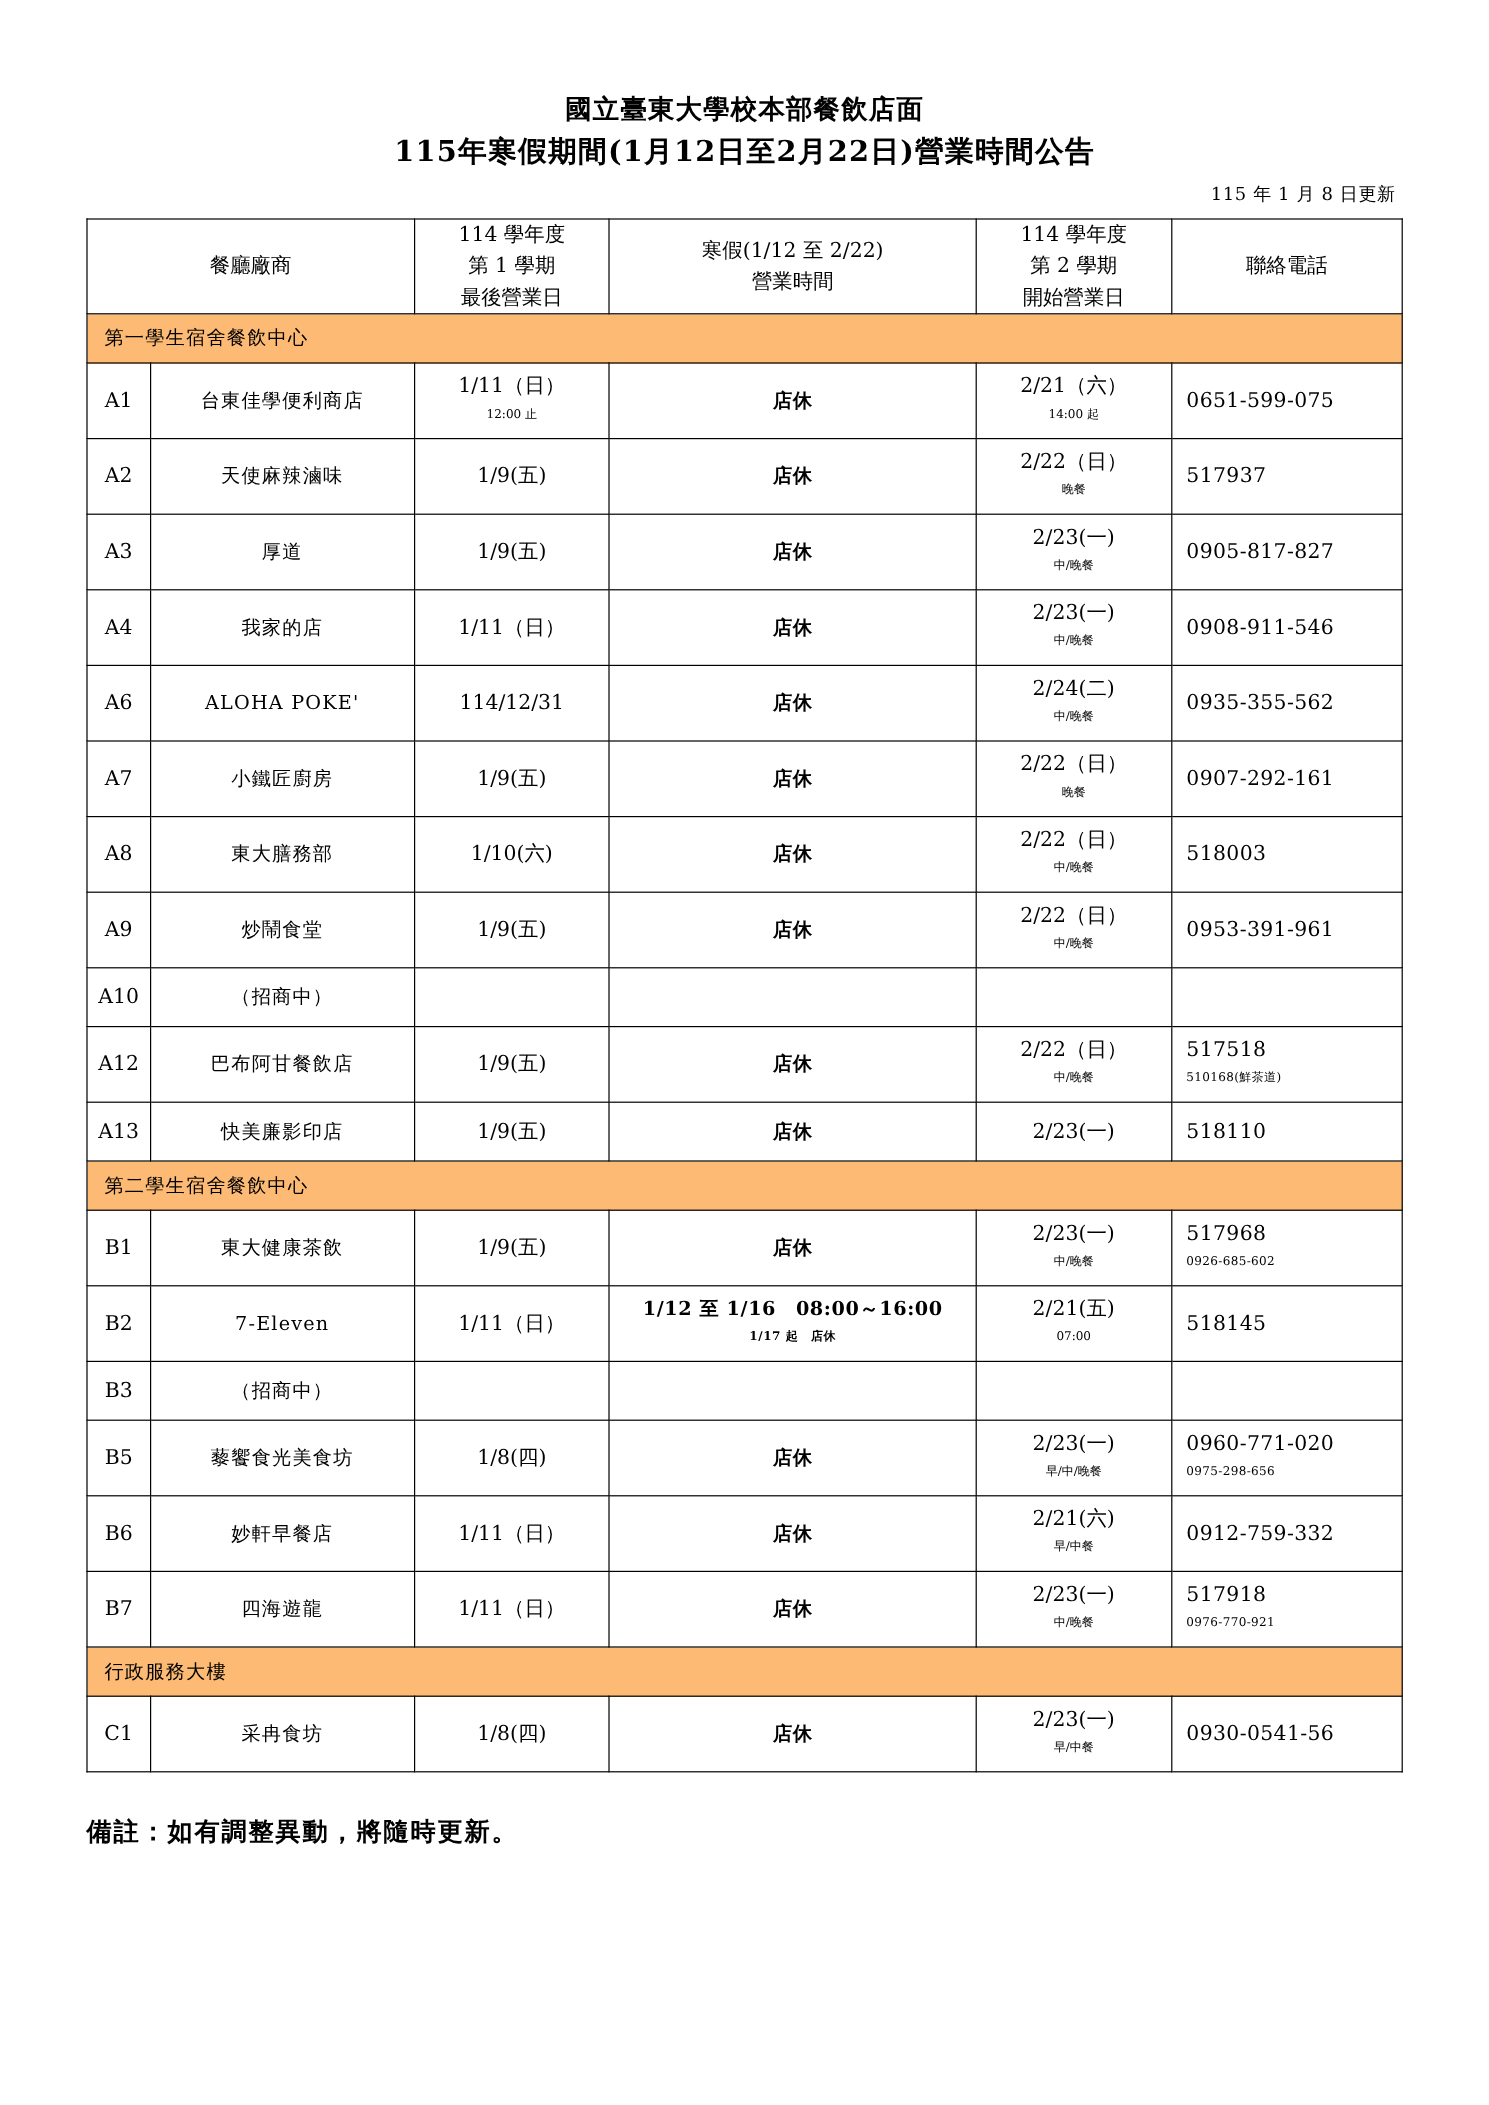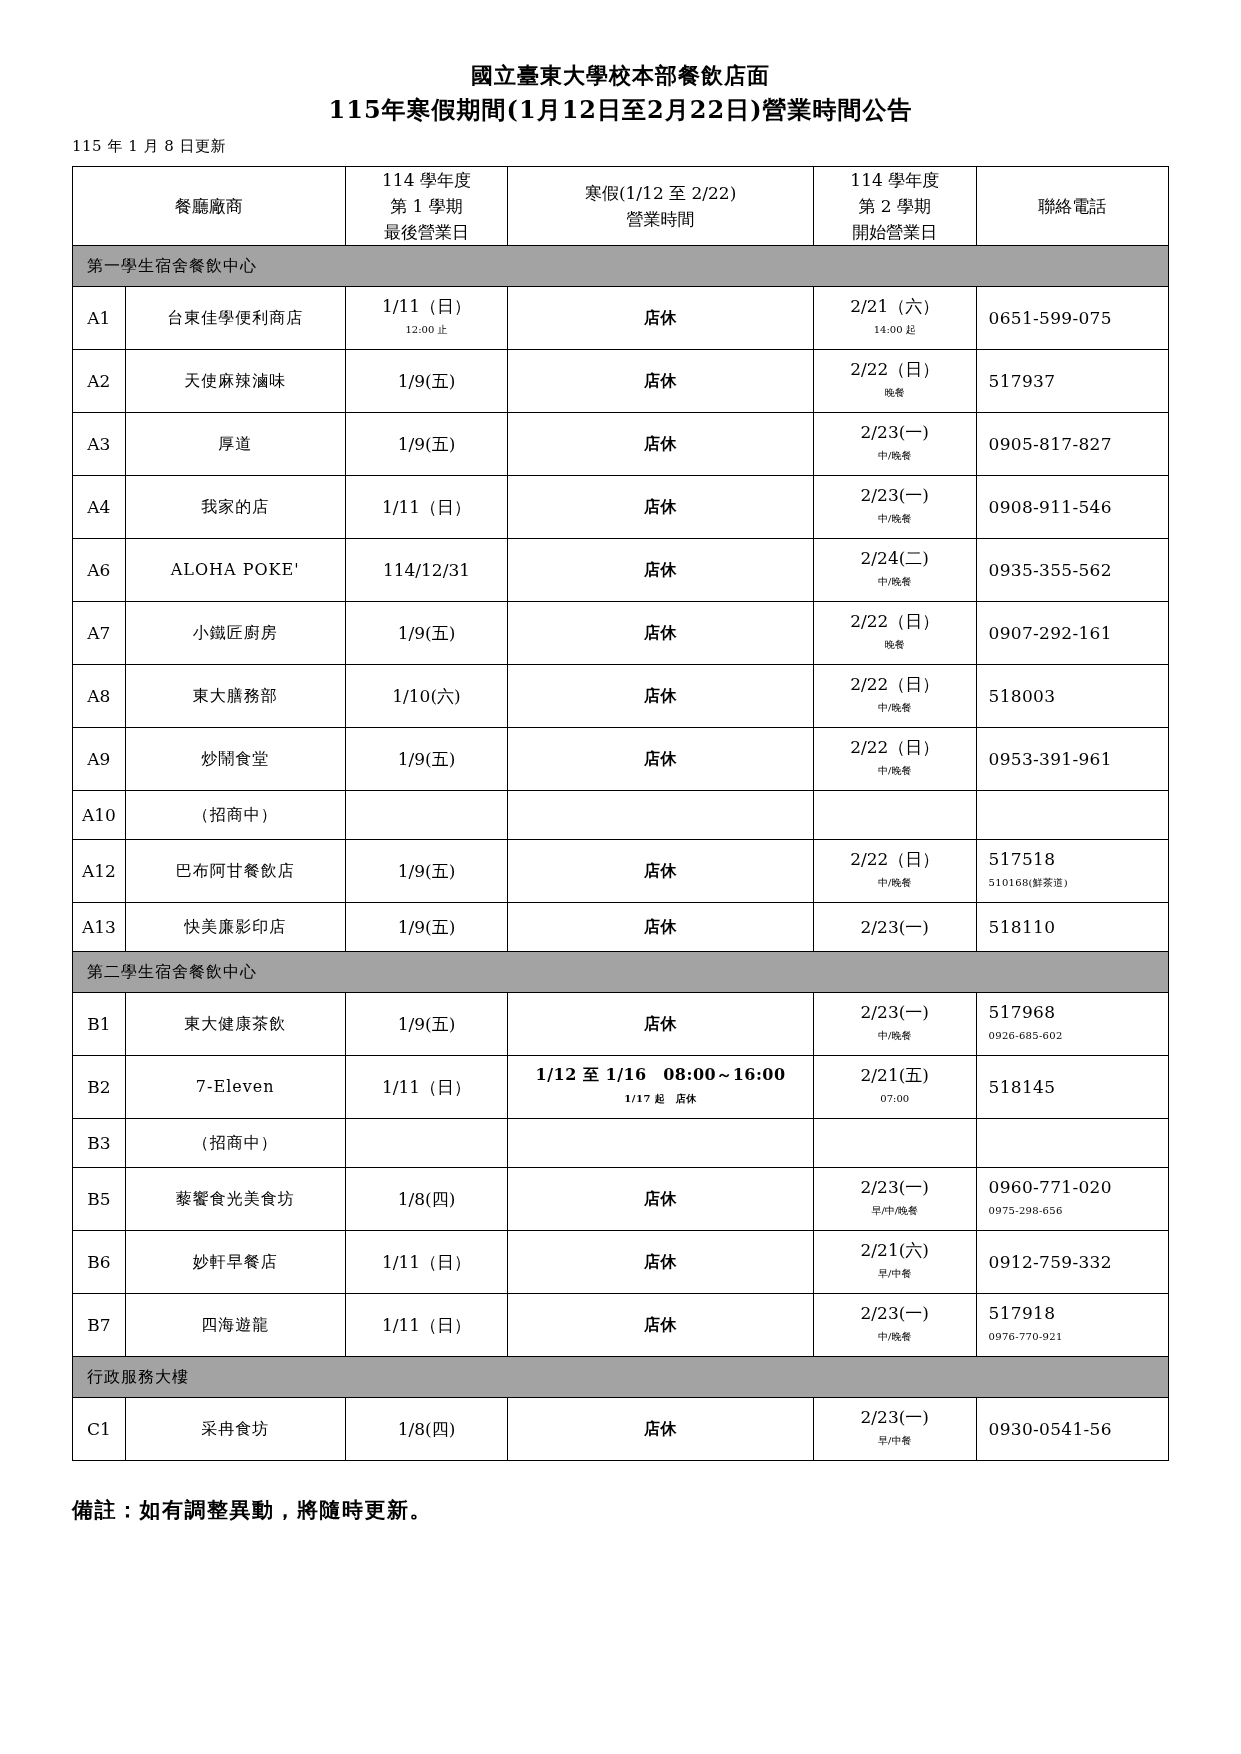--- a/index.html
+++ b/index.html
@@ -13,39 +13,40 @@
     height: 1754px;
     font-family: "DejaVu Serif", "Liberation Serif", serif;
     color: #000000;
     position: relative;
     overflow: hidden;
   }
   .page {
     box-sizing: border-box;
     width: 1241px;
     height: 1732px;
-    padding: 58px 72px 0 72px;
+    padding: 74px 72px 0 72px;
   }
   .title-block {
     text-align: center;
     margin-bottom: 6px;
   }
   .title-line1 {
     font-size: 22px;
     font-weight: bold;
     letter-spacing: 1px;
     line-height: 34px;
   }
   .title-line2 {
     font-size: 24px;
     font-weight: bold;
     letter-spacing: 1px;
     line-height: 36px;
   }
   .update-line {
+    text-align: right;
     font-size: 15px;
     letter-spacing: 0.5px;
     margin: 8px 6px 10px 0;
     line-height: 20px;
   }
   table.schedule {
     width: 100%;
     border-collapse: collapse;
     table-layout: fixed;
     font-size: 16px;
@@ -65,21 +66,21 @@
 
   thead td {
     text-align: center;
     font-size: 17px;
     line-height: 26px;
     padding: 10px 2px;
   }
   .hdr-multi div { white-space: nowrap; }
 
   tr.section-row td {
-    background: #a3a3a3;
+    background: #fdba74;
     text-align: left;
     font-size: 16px;
     padding: 9px 0 9px 14px;
     letter-spacing: 1px;
     line-height: 22px;
   }
   tr.data-row td {
     text-align: center;
     line-height: 24px;
     padding: 7px 3px;

